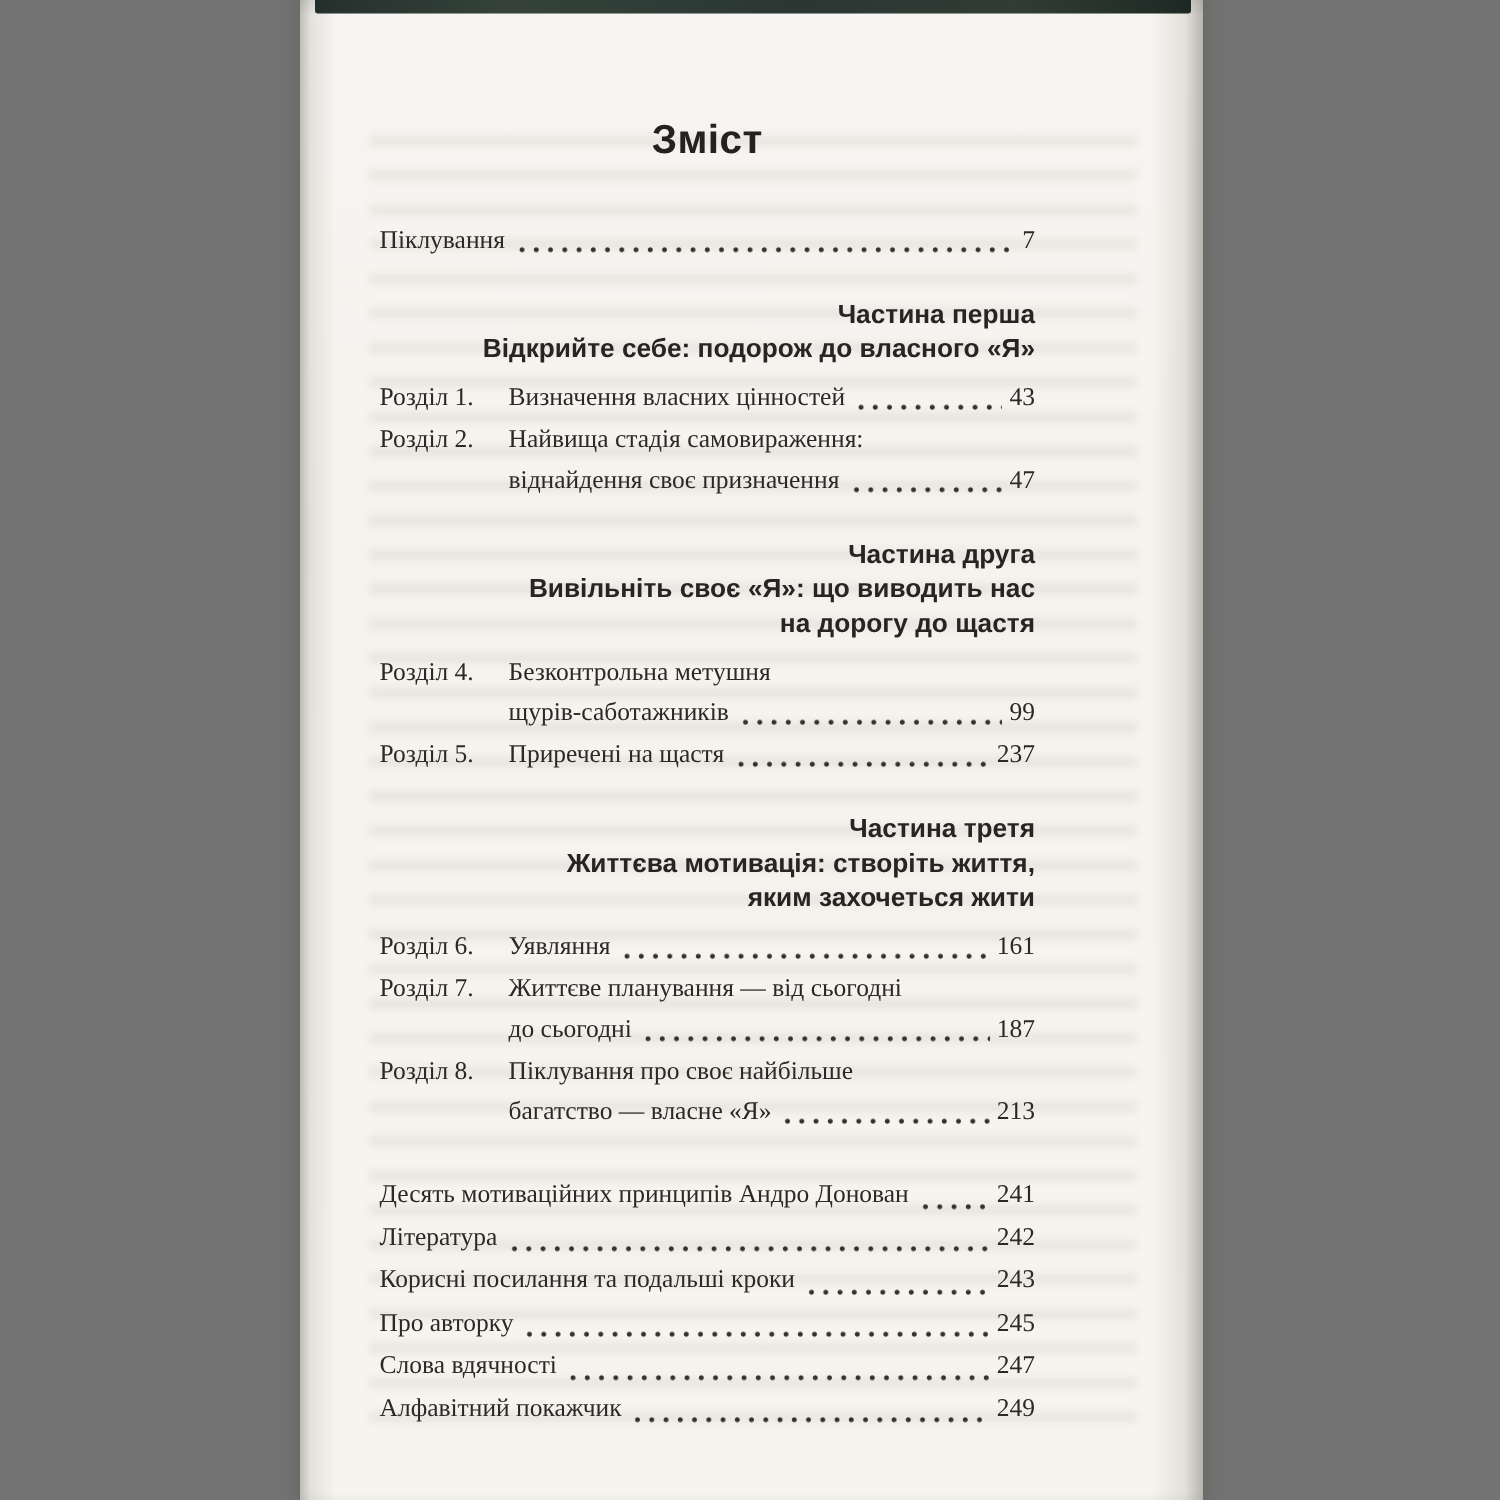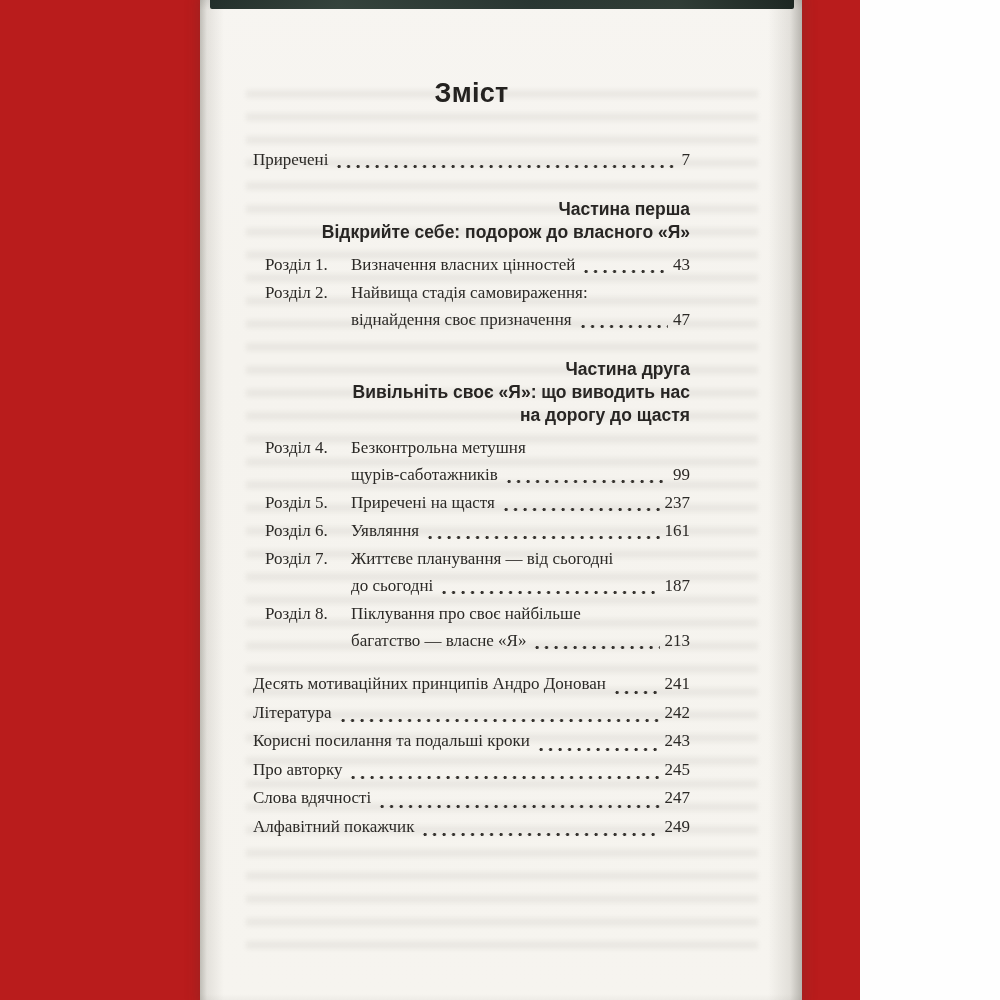--- a/index.html
+++ b/index.html
@@ -3,21 +3,21 @@
 <meta charset="utf-8">
 <style>
   html,body{margin:0;padding:0;}
   body{
     width:1000px;height:1000px;
     background:#fefefe;
     font-family:"Liberation Serif","DejaVu Serif",serif;
     color:#2b2926;
     overflow:hidden;
   }
-  .photo{position:relative;width:860px;height:1000px;background:#b91c1c;overflow:hidden;}
+  .photo{position:relative;width:1000px;height:1000px;background:#737373;overflow:hidden;}
   
   .page{
     position:absolute;left:200px;top:-6px;width:602px;height:1012px;
     background:linear-gradient(180deg,#f7f5f1 0%,#f5f3ee 35%,#f6f4ef 100%);
     box-shadow:0 0 14px rgba(60,58,52,.28);
   }
   
   .page::before{
     content:"";position:absolute;inset:0;pointer-events:none;
     background:
@@ -57,39 +57,39 @@
     background-size:9.5px 5px;background-repeat:repeat-x;
   }
   .pg{flex:0 0 auto;margin-left:1px;}
   .preface{margin-bottom:9px;}
   .part-head{
     font-family:"Liberation Sans","DejaVu Sans",sans-serif;
     font-weight:700;font-size:17.5px;line-height:23px;
     text-align:right;color:#272523;
     margin:25px 0 7px 0;
   }
-  .chapter{margin:0 0 1px 12px;}
+  .chapter{margin:0 0 1px 0;}
   .ch-label{flex:0 0 86px;white-space:nowrap;}
-  .back-matter{margin-top:16px;}
+  .back-matter{margin-top:28px;}
   .back-matter .row{line-height:28.5px;}
 </style>
 </head>
 <body>
 
 <div class="photo">
   <div class="page">
     <div class="top-edge"></div>
     <div class="bleed"></div>
 
     <div class="content">
 
       <h1 class="toc-title">Зміст</h1>
 
       <div class="row preface">
-        <span class="txt">Приречені</span>
+        <span class="txt">Піклування</span>
         <span class="leader"></span>
         <span class="pg">7</span>
       </div>
 
       <div class="part-head">
         <div>Частина перша</div>
         <div>Відкрийте себе: подорож до власного «Я»</div>
       </div>
 
       <div class="chapter row">
@@ -132,20 +132,25 @@
         </div>
       </div>
 
       <div class="chapter row">
         <span class="ch-label">Розділ 5.</span>
         <span class="txt">Приречені на щастя</span>
         <span class="leader"></span>
         <span class="pg">237</span>
       </div>
 
+      <div class="part-head">
+        <div>Частина третя</div>
+        <div>Життєва мотивація: створіть життя,</div>
+        <div>яким захочеться жити</div>
+      </div>
 
       <div class="chapter row">
         <span class="ch-label">Розділ 6.</span>
         <span class="txt">Уявляння</span>
         <span class="leader"></span>
         <span class="pg">161</span>
       </div>
 
       <div class="chapter">
         <div class="row">

